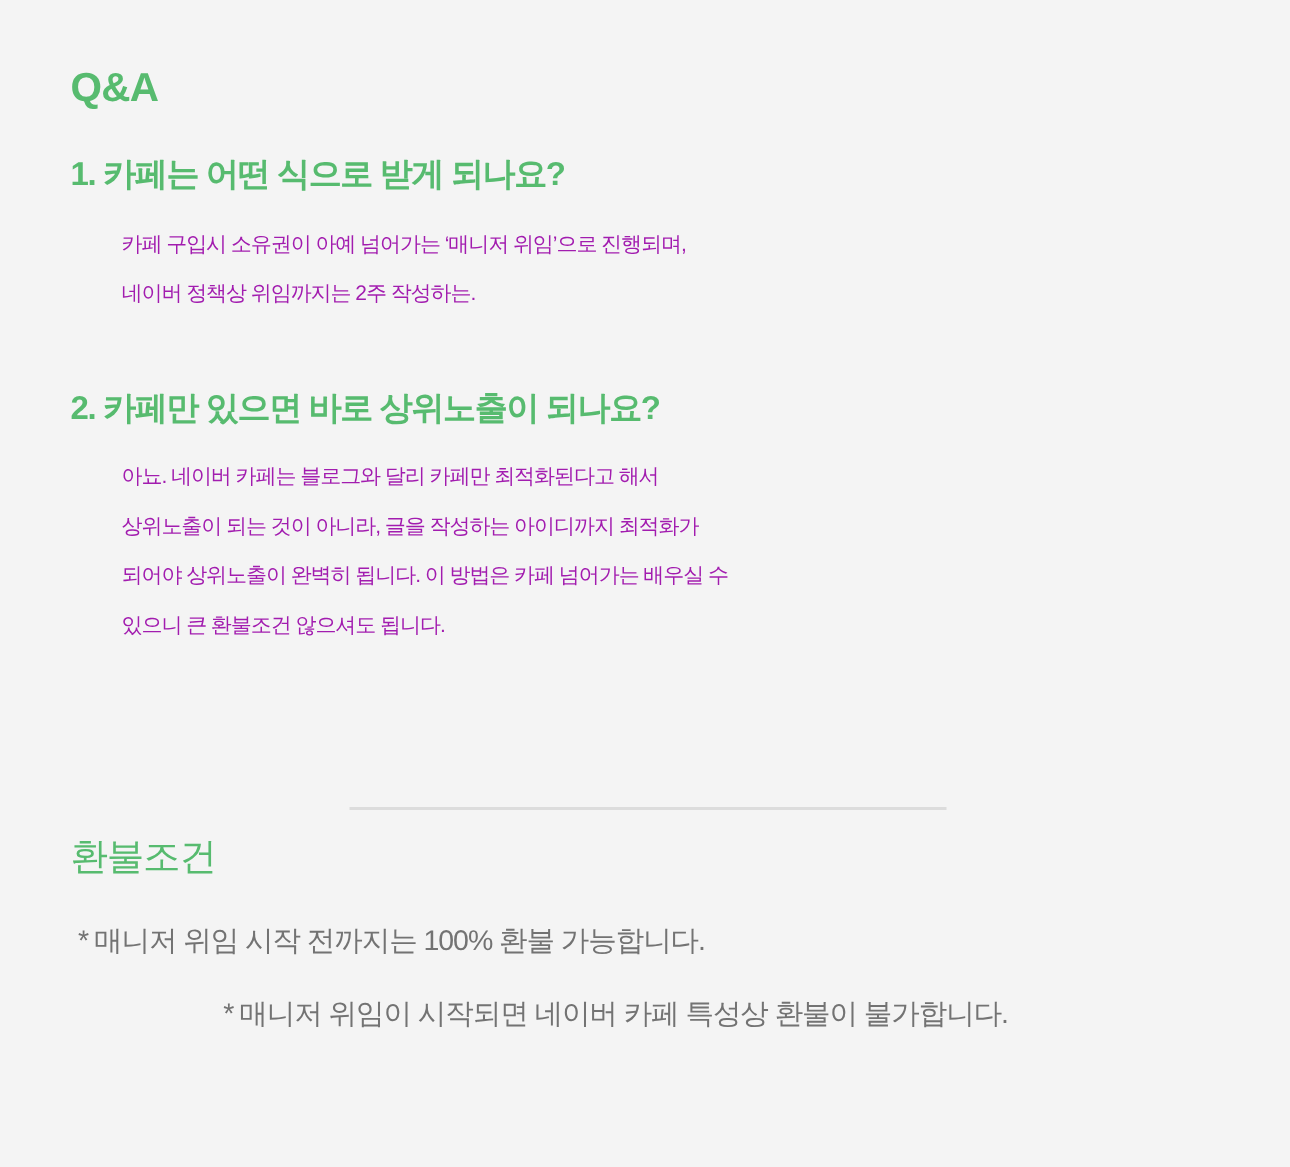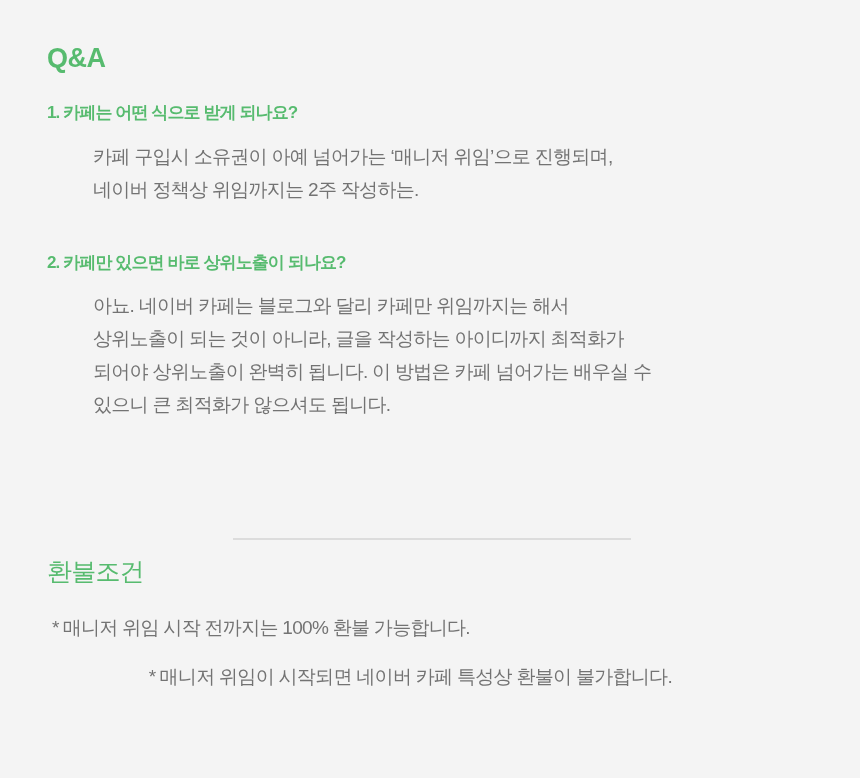--- a/index.html
+++ b/index.html
@@ -42,33 +42,33 @@
 
   .qa-item {
     margin-bottom: 30px;
   }
   .qa-item:last-child {
     margin-bottom: 0;
   }
 
   .qa-question {
     color: #57bb6f;
-    font-size: 17px;
+    font-size: 22px;
     font-weight: bold;
     letter-spacing: -0.9px;
     line-height: 1.25;
     margin: 0 0 16px 0;
     white-space: nowrap;
   }
 
   .qa-answer {
-    margin: 12px;
+    margin: 0;
     padding-left: 34px;
-    color: #737373;
-    font-size: 19px;
+    color: #a21caf;
+    font-size: 14px;
     font-weight: normal;
     letter-spacing: -0.7px;
     line-height: 33px;
   }
   .qa-answer .ln {
     display: block;
     white-space: nowrap;
   }
 
   
@@ -143,24 +143,24 @@
         <span class="ln">카페 구입시 소유권이 아예 넘어가는 ‘매니저 위임’으로 진행되며,</span>
         <span class="ln">네이버 정책상 위임까지는 2주 작성하는.</span>
       </p>
     </div>
 
     <div class="qa-gap"></div>
 
     <div class="qa-item">
       <h2 class="qa-question">2. 카페만 있으면 바로 상위노출이 되나요?</h2>
       <p class="qa-answer">
-        <span class="ln">아뇨. 네이버 카페는 블로그와 달리 카페만 위임까지는 해서</span>
+        <span class="ln">아뇨. 네이버 카페는 블로그와 달리 카페만 최적화된다고 해서</span>
         <span class="ln">상위노출이 되는 것이 아니라, 글을 작성하는 아이디까지 최적화가</span>
         <span class="ln">되어야 상위노출이 완벽히 됩니다. 이 방법은 카페 넘어가는 배우실 수</span>
-        <span class="ln">있으니 큰 최적화가 않으셔도 됩니다.</span>
+        <span class="ln">있으니 큰 환불조건 않으셔도 됩니다.</span>
       </p>
     </div>
 
   </section>
 
   <hr class="divider">
 
   <section class="refund-section">
 
     <h1 class="refund-title">환불조건</h1>

